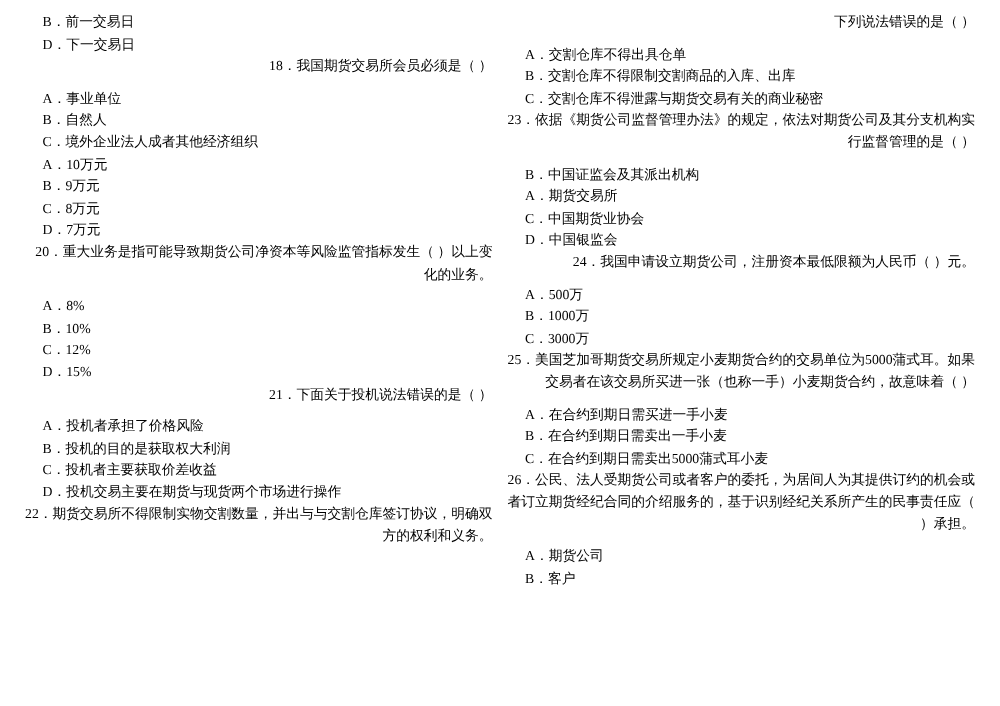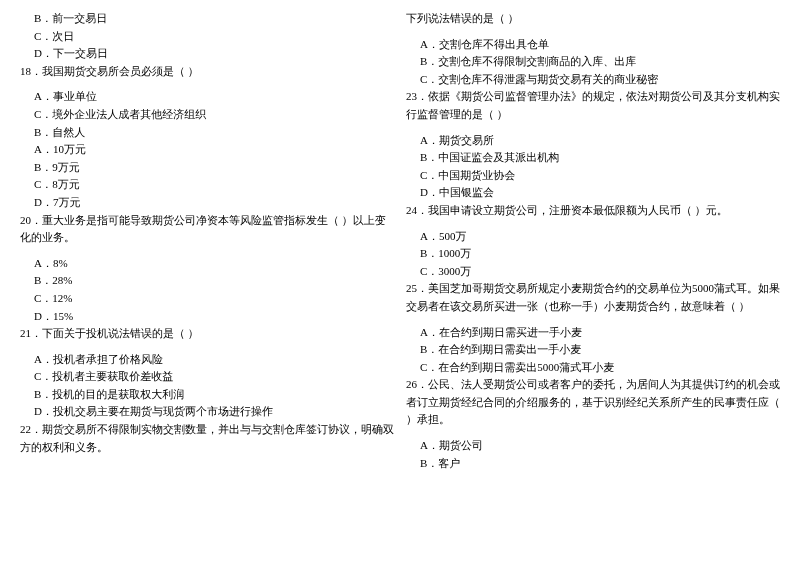--- a/index.html
+++ b/index.html
@@ -24,76 +24,76 @@
       flex: 1;
       min-width: 0;
     }
     .question-block {
       margin-bottom: 8px;
     }
     .question-text {
       line-height: 1.6;
       text-indent: 0;
       margin-bottom: 2px;
+      text-align: right;
     }
     .option {
       padding-left: 14px;
       line-height: 1.6;
     }
   </style>
 </head>
 <body>
 
 <div class="page-container">
   <div class="column">
 
   <div class="option">B．前一交易日</div>
-      <div class="option">C．次日</div>
       <div class="option">D．下一交易日</div>
       <div class="question-block">
         <p class="question-text">18．我国期货交易所会员必须是（    ）</p>
       </div>
       <div class="option">A．事业单位</div>
+      <div class="option">B．自然人</div>
       <div class="option">C．境外企业法人成者其他经济组织</div>
-      <div class="option">B．自然人</div>
       <div class="option">A．10万元</div>
       <div class="option">B．9万元</div>
       <div class="option">C．8万元</div>
       <div class="option">D．7万元</div>
       <div class="question-block">
         <p class="question-text">20．重大业务是指可能导致期货公司净资本等风险监管指标发生（    ）以上变化的业务。</p>
       </div>
       <div class="option">A．8%</div>
-      <div class="option">B．28%</div>
+      <div class="option">B．10%</div>
       <div class="option">C．12%</div>
       <div class="option">D．15%</div>
       <div class="question-block">
         <p class="question-text">21．下面关于投机说法错误的是（    ）</p>
       </div>
       <div class="option">A．投机者承担了价格风险</div>
+      <div class="option">B．投机的目的是获取权大利润</div>
       <div class="option">C．投机者主要获取价差收益</div>
-      <div class="option">B．投机的目的是获取权大利润</div>
       <div class="option">D．投机交易主要在期货与现货两个市场进行操作</div>
       <div class="question-block">
         <p class="question-text">22．期货交易所不得限制实物交割数量，并出与与交割仓库签订协议，明确双方的权利和义务。</p>
       </div>
     </div>
   <div class="column">
 
   <div class="question-block">
         <p class="question-text">下列说法错误的是（    ）</p>
       </div>
       <div class="option">A．交割仓库不得出具仓单</div>
       <div class="option">B．交割仓库不得限制交割商品的入库、出库</div>
       <div class="option">C．交割仓库不得泄露与期货交易有关的商业秘密</div>
       <div class="question-block">
         <p class="question-text">23．依据《期货公司监督管理办法》的规定，依法对期货公司及其分支机构实行监督管理的是（    ）</p>
       </div>
+      <div class="option">B．中国证监会及其派出机构</div>
       <div class="option">A．期货交易所</div>
-      <div class="option">B．中国证监会及其派出机构</div>
       <div class="option">C．中国期货业协会</div>
       <div class="option">D．中国银监会</div>
       <div class="question-block">
         <p class="question-text">24．我国申请设立期货公司，注册资本最低限额为人民币（    ）元。</p>
       </div>
       <div class="option">A．500万</div>
       <div class="option">B．1000万</div>
       <div class="option">C．3000万</div>
       <div class="question-block">
         <p class="question-text">25．美国芝加哥期货交易所规定小麦期货合约的交易单位为5000蒲式耳。如果交易者在该交易所买进一张（也称一手）小麦期货合约，故意味着（    ）</p>

